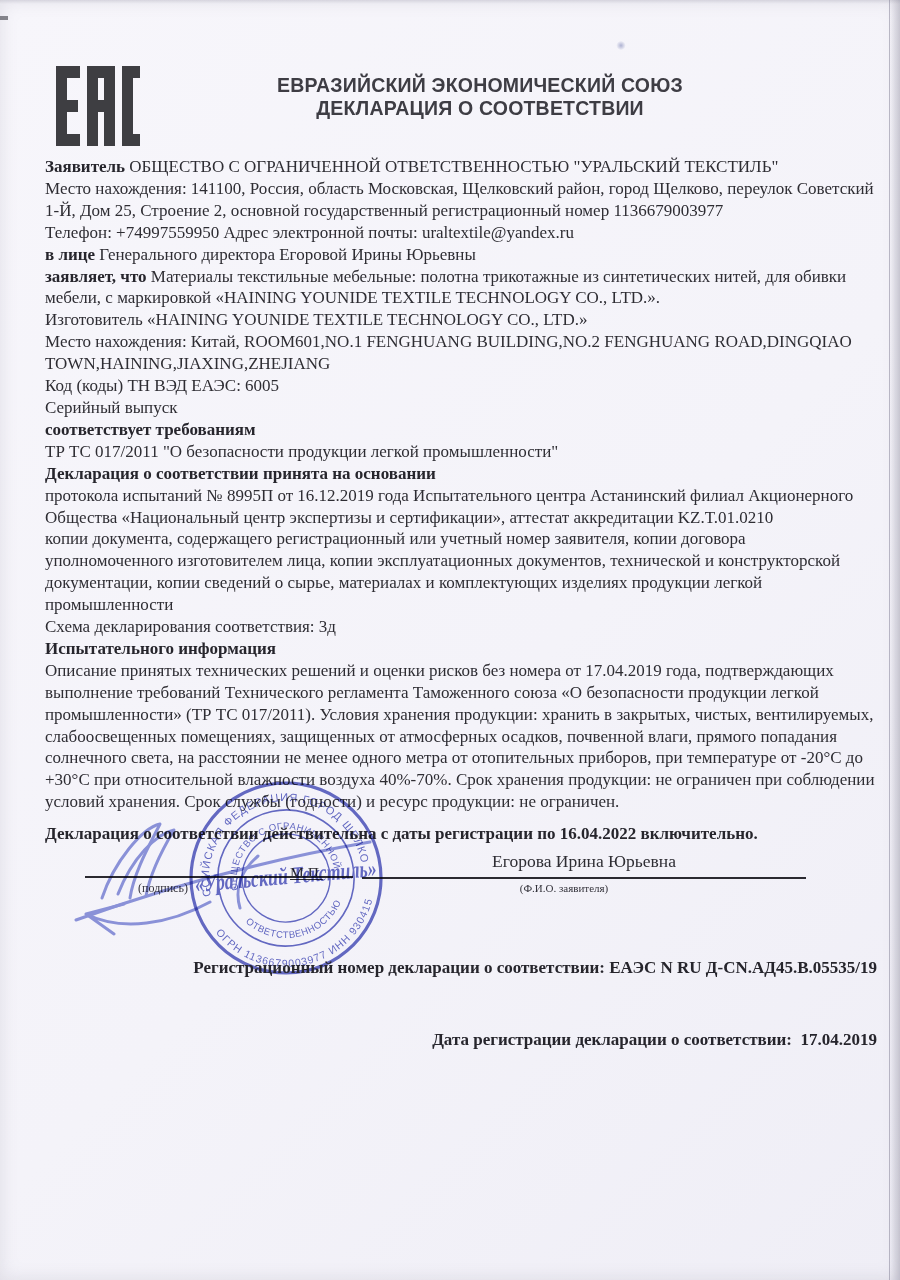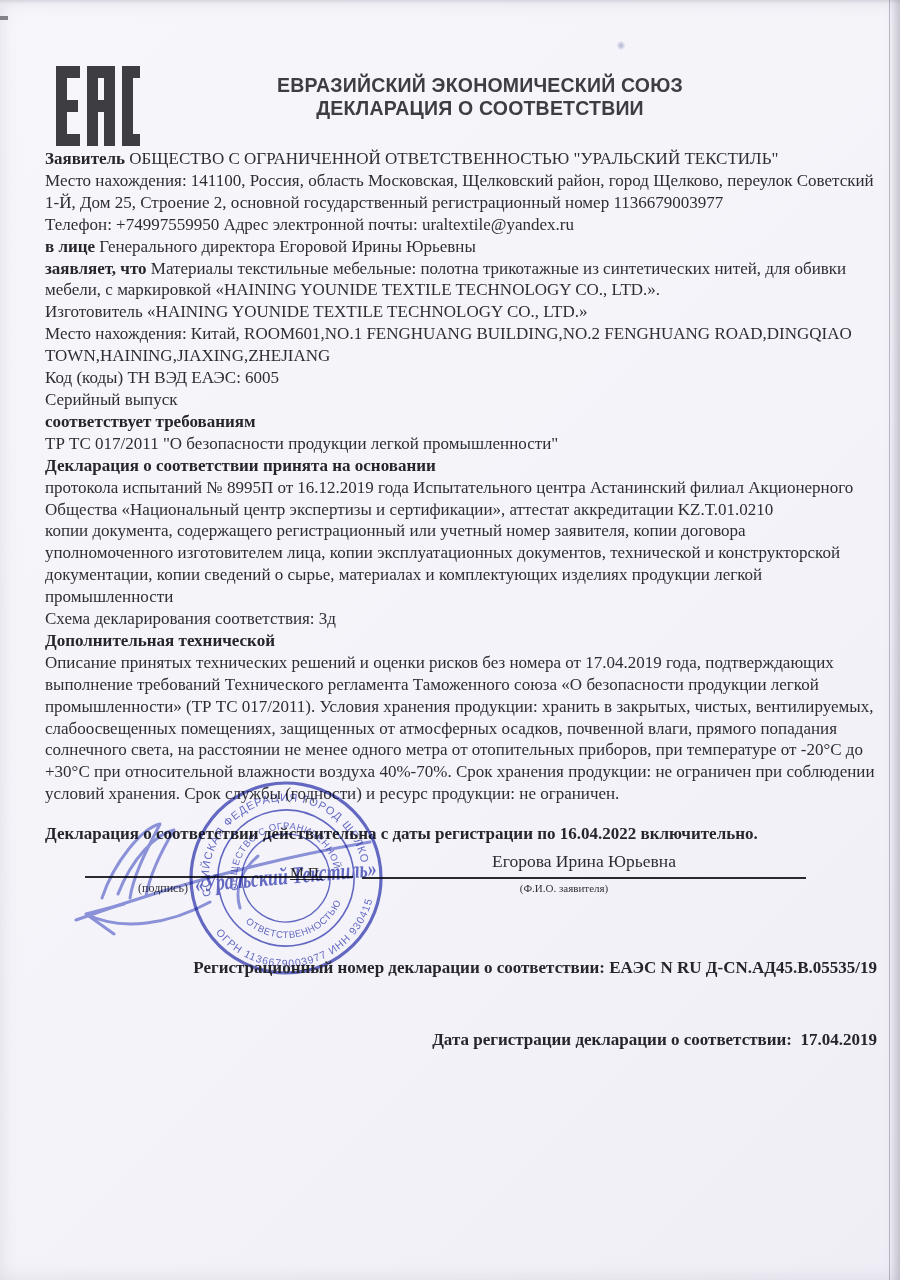--- a/index.html
+++ b/index.html
@@ -20,21 +20,21 @@
     background:radial-gradient(circle,#aeb2d2 0%, rgba(174,178,210,0) 70%);}
 
   .eac-logo{position:absolute; left:56px; top:66px;}
 
   .doc-title{
     position:absolute; left:230px; top:74px; width:500px; text-align:center;
     font-family:"Liberation Sans","DejaVu Sans",sans-serif;
     font-weight:bold; font-size:19.5px; line-height:23px; color:#3e3d44; letter-spacing:.2px;
   }
 
-  .content{position:absolute; left:45px; top:148px; width:832px;
+  .content{position:absolute; left:45px; top:156px; width:832px;
     font-size:17px; line-height:21.9px;}
   .content p{margin:0; padding:0;}
   .b{font-weight:bold; color:#26252c;}
 
   .validity{position:absolute; left:45px; top:824px; width:832px;
     font-weight:bold; font-size:17px; color:#26252c;}
 
   .rule{position:absolute; border-bottom:2px solid #2a2930; height:0;}
   .rule-left{left:85px; top:876px; width:268px;}
   .rule-right{left:362px; top:877px; width:444px;}
@@ -98,21 +98,21 @@
     <p>Изготовитель «HAINING YOUNIDE TEXTILE TECHNOLOGY CO., LTD.»</p>
     <p>Место нахождения: Китай, ROOM601,NO.1 FENGHUANG BUILDING,NO.2 FENGHUANG ROAD,DINGQIAO TOWN,HAINING,JIAXING,ZHEJIANG</p>
     <p>Код (коды) ТН ВЭД ЕАЭС: 6005</p>
     <p>Серийный выпуск</p>
     <p class="b">соответствует требованиям</p>
     <p>ТР ТС 017/2011 "О безопасности продукции легкой промышленности"</p>
     <p class="b">Декларация о соответствии принята на основании</p>
     <p>протокола испытаний № 8995П от 16.12.2019 года Испытательного центра Астанинский филиал Акционерного Общества «Национальный центр экспертизы и сертификации», аттестат аккредитации KZ.T.01.0210</p>
     <p>копии документа, содержащего регистрационный или учетный номер заявителя, копии договора уполномоченного изготовителем лица, копии эксплуатационных документов, технической и конструкторской документации, копии сведений о сырье, материалах и комплектующих изделиях продукции легкой промышленности</p>
     <p>Схема декларирования соответствия: 3д</p>
-    <p class="b">Дополнительная технической</p>
+    <p class="b">Испытательного информация</p>
     <p>Описание принятых технических решений и оценки рисков без номера от 17.04.2019 года, подтверждающих выполнение требований Технического регламента Таможенного союза «О безопасности продукции легкой промышленности» (ТР ТС 017/2011). Условия хранения продукции: хранить в закрытых, чистых, вентилируемых, слабоосвещенных помещениях, защищенных от атмосферных осадков, почвенной влаги, прямого попадания солнечного света, на расстоянии не менее одного метра от отопительных приборов, при температуре от -20°С до +30°С при относительной влажности воздуха 40%-70%. Срок хранения продукции: не ограничен при соблюдении условий хранения. Срок службы (годности) и ресурс продукции: не ограничен.</p>
   </div>
 
   <div class="validity">Декларация о соответствии действительна с даты регистрации по 16.04.2022 включительно.</div>
 
   <div class="rule rule-left"></div>
   <div class="cap cap-sign">(подпись)</div>
   <div class="mp-label">М.П.</div>
   <div class="fio-name">Егорова Ирина Юрьевна</div>
   <div class="rule rule-right"></div>

